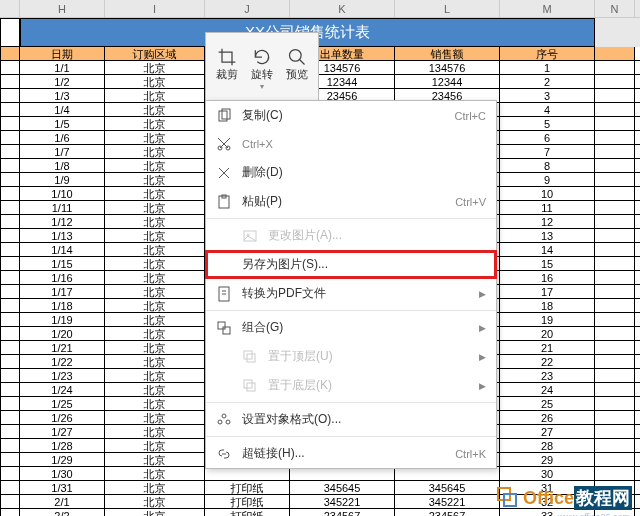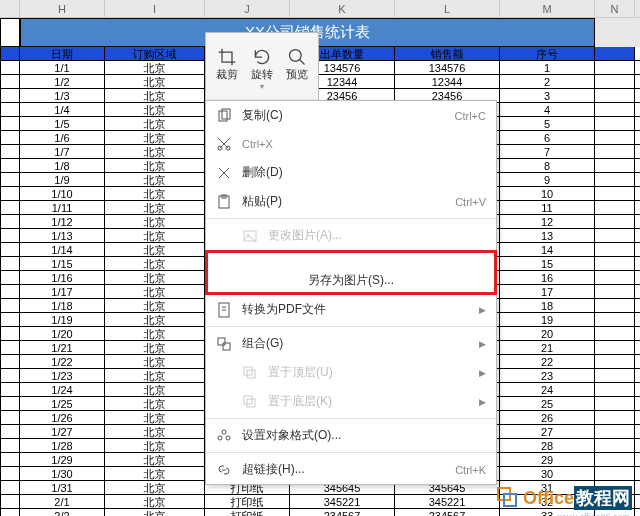--- a/index.html
+++ b/index.html
@@ -11,21 +11,21 @@
     
     .title-row { display: flex; }
     .title-cell { background: #4a86c7; color: #fff; text-align: center; font-size: 15px; padding: 4px 0; border: 1px solid #000; }
     .empty-left { width: 20px; background: #fff; border: 1px solid #000; }
     
     .data-area { background: #fff; }
     .row { display: flex; height: 14px; border-bottom: 1px solid #000; }
     .cell { border-right: 1px solid #000; text-align: center; font-size: 11px; line-height: 14px; white-space: nowrap; overflow: hidden; }
     .cell.first { border-left: 1px solid #000; width: 20px; }
     
-    .header-row .cell { background: #1d4ed8; font-weight: normal; }
+    .header-row .cell { background: #fdba74; font-weight: normal; }
     
     
     .c0 { width: 20px; }
     .c1 { width: 85px; }
     .c2 { width: 100px; }
     .c3 { width: 85px; }
     .c4 { width: 105px; }
     .c5 { width: 105px; }
     .c6 { width: 95px; }
     .c7 { width: 40px; }
@@ -38,21 +38,21 @@
     
     
     .context-menu { position: absolute; top: 100px; left: 205px; width: 292px; background: #fff; border: 1px solid #bbb; box-shadow: 2px 2px 6px rgba(0,0,0,.2); z-index: 10; }
     .menu-item { display: flex; align-items: center; padding: 6px 10px; font-size: 12px; color: #333; }
     .menu-item.disabled { color: #bbb; margin-left: 26px; }
     .menu-item .mi-icon { width: 16px; height: 16px; margin-right: 10px; flex-shrink: 0; }
     .menu-item .mi-label { flex: 1; }
     .menu-item .mi-shortcut { color: #888; font-size: 11px; }
     .menu-item .mi-arrow { font-size: 9px; color: #888; }
     .menu-sep { height: 1px; background: #e4e4e4; margin: 2px 0; }
-    .menu-highlight { border: 3px solid #e02020; margin: 0 -1px; padding: 3px 8px; flex-direction: column; }
+    .menu-highlight { border: 3px solid #e02020; margin: 0 -1px; padding: 3px 8px; }
     
     
     .watermark { position: absolute; right: 8px; bottom: 6px; font-size: 18px; font-weight: bold; display: flex; align-items: center; }
     .wm-icon { width: 22px; height: 22px; margin-right: 4px; position: relative; }
     .wm-box { position: absolute; border: 2px solid; width: 14px; height: 14px; }
     .wm-text1 { color: #d98b1f; }
     .wm-text2 { color: #fff; background: #0c4a6e; padding: 0 2px; }
     .wm-url { position: absolute; right: 10px; bottom: -6px; font-size: 9px; color: #2f5faa; opacity: .4; }
   </style>
 </head>

